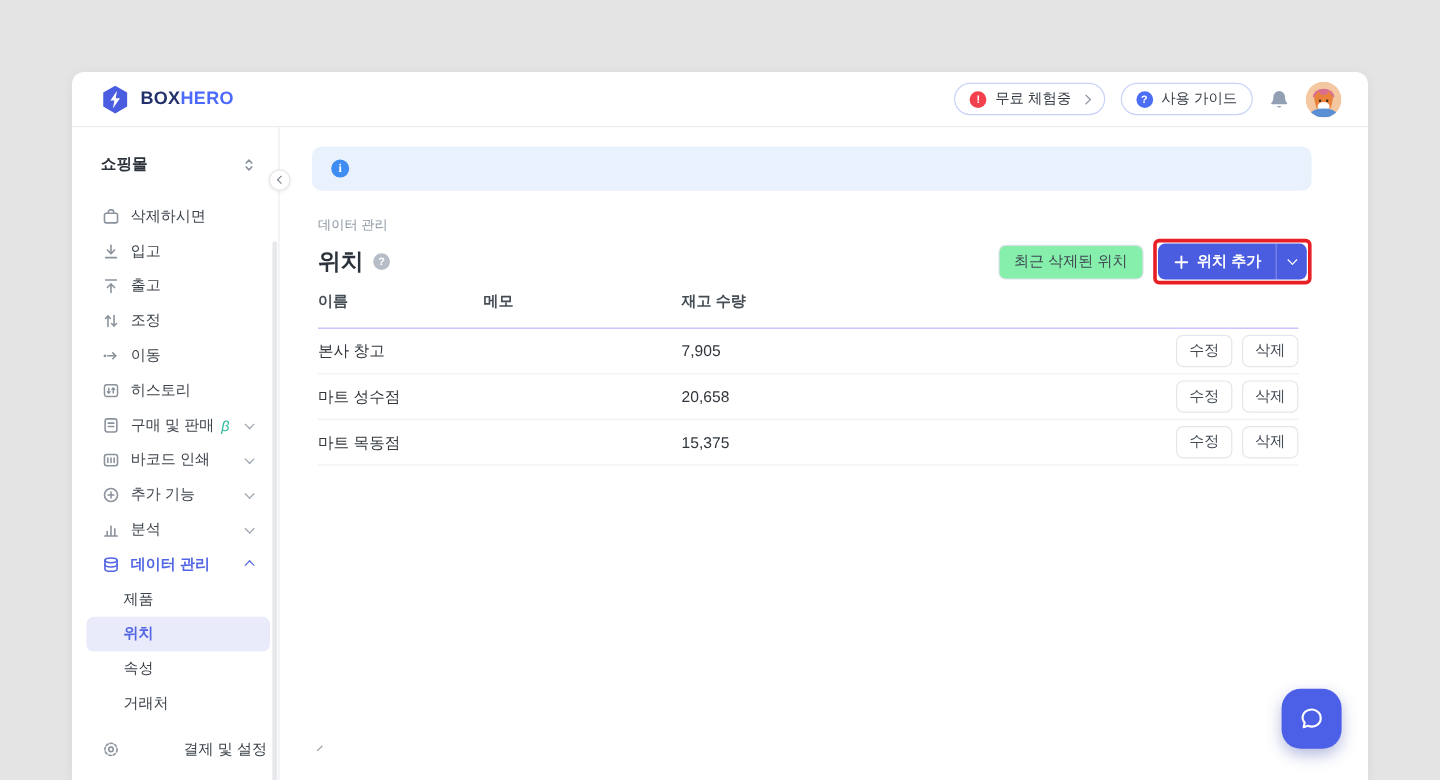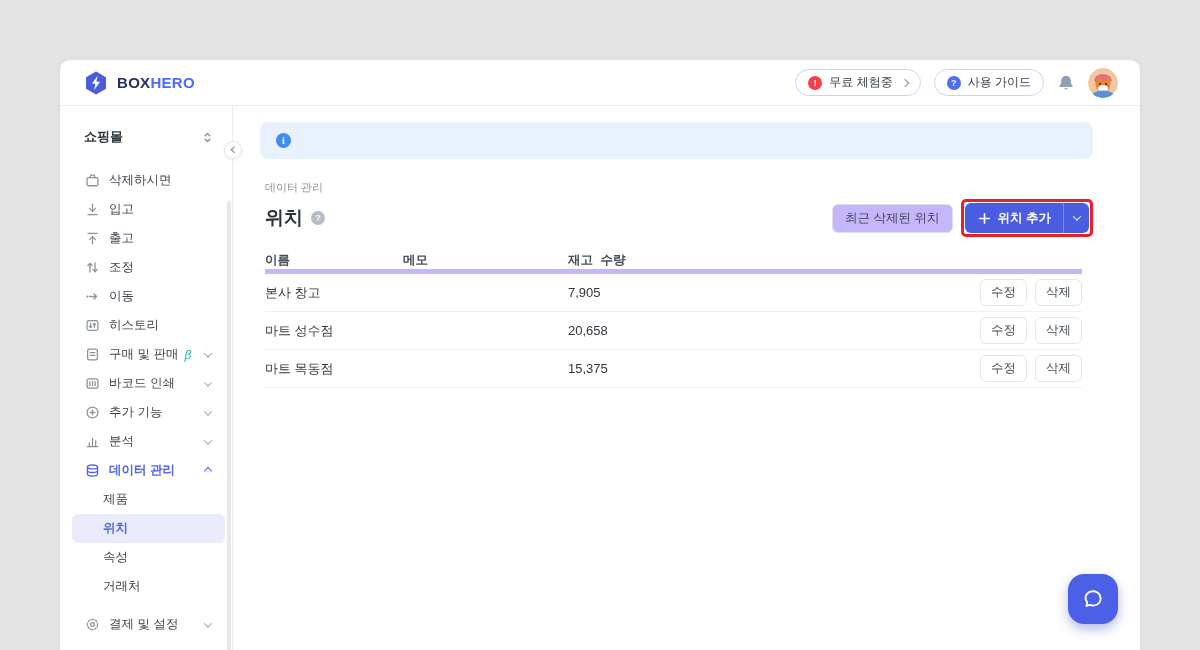--- a/index.html
+++ b/index.html
@@ -60,21 +60,21 @@
   }
   .nav-item .ico { width:15px; height:15px; color:#8a929c; flex:0 0 15px; }
   .nav-item .lbl { margin-left:9px; white-space:nowrap; }
   .nav-item .beta { margin-left:6px; color:#2bb89b; font-size:12px; font-style:italic; }
   .nav-item .chev { margin-left:auto; width:6px; height:6px; border-right:1.4px solid #9aa3ad; border-bottom:1.4px solid #9aa3ad; transform:rotate(45deg) translate(-1px,-1px); margin-right:8px; }
   .nav-item .chev.up { transform:rotate(-135deg); border-color:#5265e4; }
   .nav-item.active { color:#5265e4; font-weight:600; }
   .nav-item.active .ico { color:#5265e4; }
   .nav-sub { padding-left:31px; }
   .nav-sub.selected { background:#e9ebfb; color:#5265e4; font-weight:600; }
-  .nav-gap { margin-top:9px; }
+  .nav-gap { margin-top:9px;gap:44px; }
   .side-scrollbar {
     position:absolute; right:1px; top:95px; width:4px; height:478px;
     background:#e7e8eb; border-radius:2px;
   }
   .collapse-btn {
     position:absolute; left:164px; top:35px; width:18px; height:18px; z-index:5;
     border-radius:50%; background:#fff; border:1px solid #e7e8ec;
     box-shadow:0 1px 3px rgba(0,0,0,.08);
     display:flex; align-items:center; justify-content:center; cursor:pointer;
   }
@@ -95,41 +95,41 @@
   .breadcrumb { font-size:11px; color:#8a94a0; padding-left:5px; }
   .title-row { display:flex; align-items:center; margin-top:4px; height:38px; }
   .page-title { font-size:19px; font-weight:bold; color:#2b323b; padding-left:5px; }
   .help-ico {
     width:14px; height:14px; border-radius:50%; background:#b6bdc6; color:#fff;
     font-size:9px; font-weight:bold; display:flex; align-items:center; justify-content:center;
     margin-left:8px; cursor:pointer;
   }
   .title-actions { margin-left:auto; display:flex; align-items:center; gap:8px; }
   .btn-ghost {
-    height:29px; padding:0 12px; background:#c4b5fd; border:1px solid #dce1e7;
+    height:29px; padding:0 12px; background:#86efac; border:1px solid #dce1e7;
     border-radius:6px; font-size:12.5px; color:#3e4651; cursor:pointer;
     font-family:inherit;
   }
   .red-box {
     border:3px solid #e81f25; border-radius:5px; padding:1px; display:flex;
   }
   .btn-split {
     display:flex; align-items:stretch; height:30px; background:#4a5cdf;
     border-radius:6px; color:#fff; overflow:hidden; cursor:pointer;
   }
   .btn-split-main { display:flex; align-items:center; gap:7px; padding:0 12px 0 13px; font-size:12.5px; font-weight:600; }
   .btn-split-caret {
     width:26px; display:flex; align-items:center; justify-content:center;
     border-left:1px solid rgba(255,255,255,.28);
   }
   .caret-down { width:6px; height:6px; border-right:1.6px solid #fff; border-bottom:1.6px solid #fff; transform:rotate(45deg) translate(-1px,-1px); }
   .plus-ico { width:13px; height:13px; }
   
   .table { margin:6px 11px 0 5px; }
-  .t-head { display:flex; align-items:flex-end; height:31px; border-bottom:5px solid #c4b5fd;font-family:Liberation Mono, monospace; }
+  .t-head { display:flex; align-items:flex-start; height:31px; border-bottom:1px solid #c4b5fd; }
   .t-head .cell { font-size:12.5px; color:#454d55; font-weight:600; }
   .t-row { display:flex; align-items:center; height:38px; border-bottom:1px solid #eef0f2; }
   .t-row .cell { font-size:13px; color:#31373d; }
   .col-name { width:138px; }
   .col-memo { width:165px; }
   .col-stock { flex:1; }
   .col-actions { width:122px; display:flex; justify-content:flex-end; gap:8px; }
   .btn-mini {
     height:27px; padding:0 10px; background:#fff; border:1px solid #e3e6ea;
     border-radius:6px; font-size:12.5px; color:#434b54; cursor:pointer; font-family:inherit;

